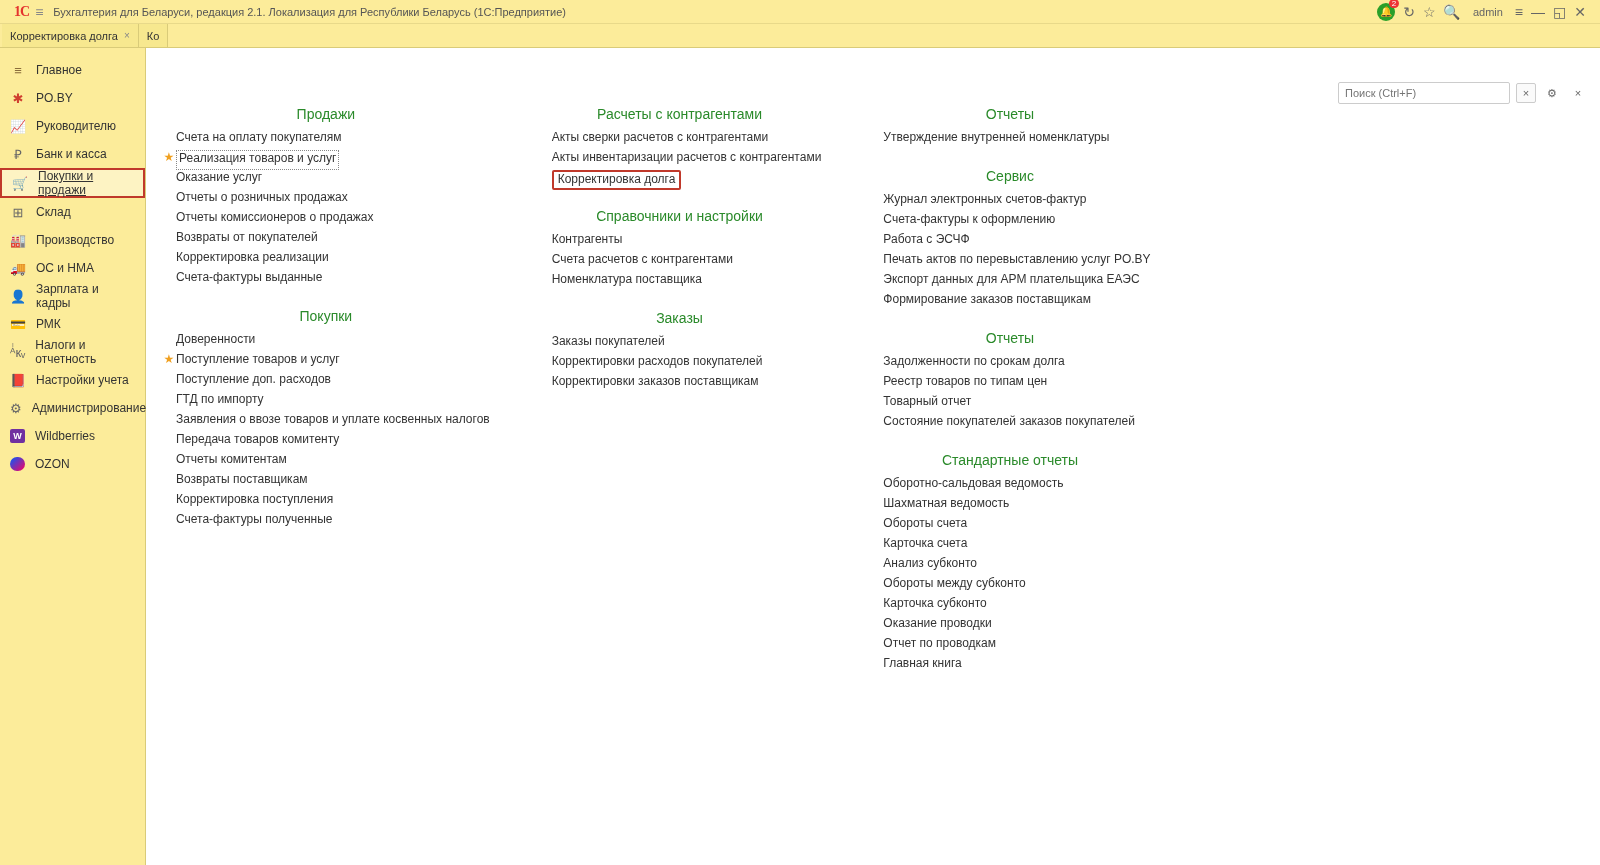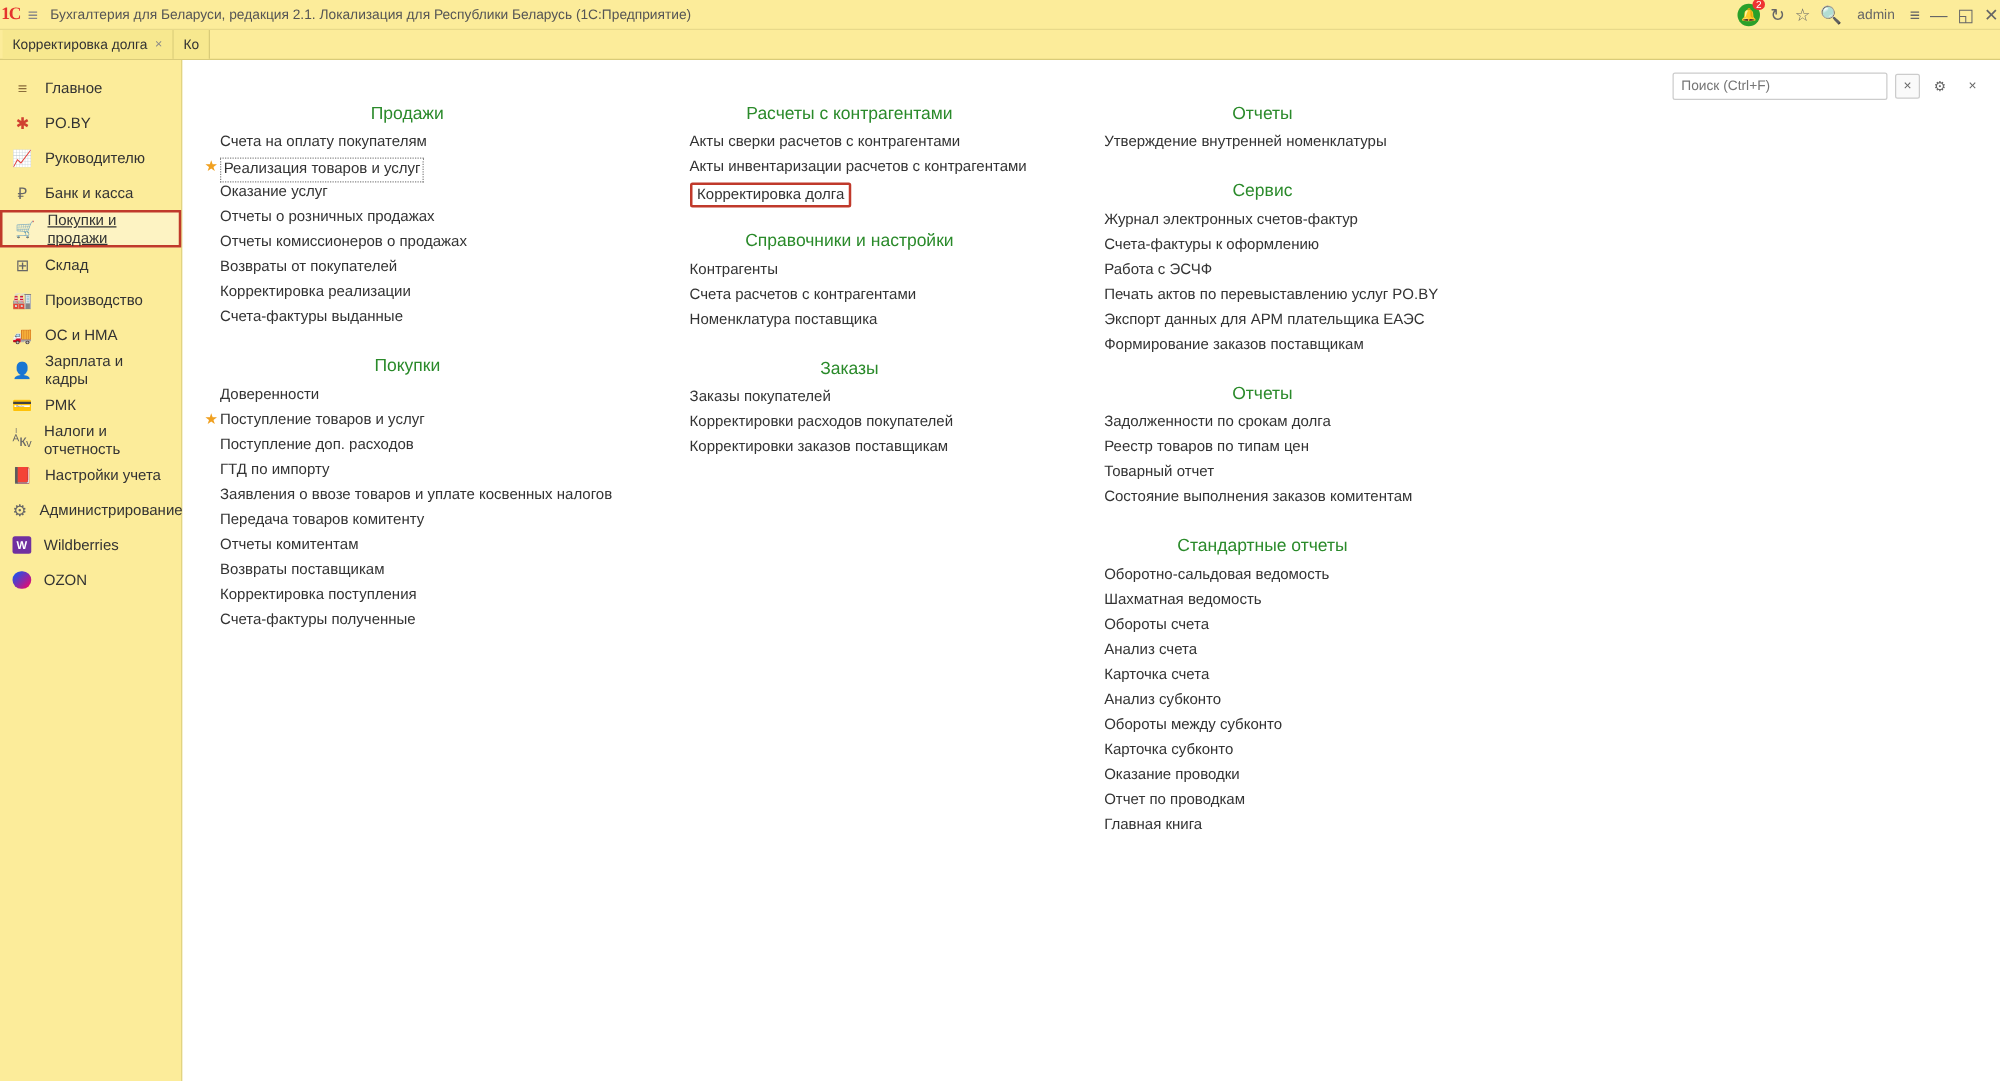--- a/index.html
+++ b/index.html
@@ -1,19 +1,19 @@
 <!DOCTYPE html>
 <html><head>
 <meta charset="utf-8">
 <style>
   * { box-sizing: border-box; margin: 0; padding: 0; }
   body { font-family: Arial, sans-serif; font-size: 12px; background: #fff; width: 1600px; height: 865px; overflow: hidden; }
   
   
-  .titlebar { height: 24px; background: #fcec9a; display: flex; align-items: center; padding: 0 1px; border-bottom: 1px solid #e8d98a; }
+  .titlebar { height: 24px; background: #fcec9a; display: flex; align-items: center; padding: 0 14px; border-bottom: 1px solid #e8d98a; }
   .brand { color: #e4332e; font-weight: bold; font-size: 14px; margin-right: 6px; font-family: Georgia, serif; letter-spacing: -1px; }
   .hamburger-icon { color: #888; font-size: 14px; margin-right: 10px; cursor: pointer; }
   .title-text { color: #555; font-size: 11px; }
   .titlebar-right { margin-left: auto; display: flex; align-items: center; gap: 8px; }
   .bell { position: relative; }
   .bell-icon { width: 18px; height: 18px; background: #2aa02a; border-radius: 50%; display: inline-flex; align-items: center; justify-content: center; color: #fff; font-size: 10px; }
   .bell-badge { position: absolute; top: -4px; right: -4px; background: #e33; color: #fff; font-size: 8px; border-radius: 8px; padding: 0 3px; }
   .tb-icon { color: #666; font-size: 14px; cursor: pointer; }
   .username { color: #666; font-size: 11px; margin: 0 4px; }
   
@@ -30,21 +30,21 @@
   .sidebar-item { display: flex; align-items: center; height: 28px; padding: 0 10px; gap: 10px; cursor: pointer; color: #333; font-size: 12px; }
   .sidebar-item.active { border: 2px solid #c0392b; background: #fdf3c3; height: 30px; }
   .sidebar-item .underline { text-decoration: underline; }
   .sb-icon { width: 16px; display: inline-flex; justify-content: center; color: #666; font-size: 13px; }
   .sb-icon.brown { color: #8a6d3b; }
   .sb-icon.red { color: #d04030; }
   .sb-icon.purple { background:#7030a0; color:#fff; font-size:9px; width:15px; height:14px; border-radius:2px; align-items:center; font-weight:bold; }
   .sb-icon.ozon { width:15px; height:14px; border-radius:7px; background: linear-gradient(135deg,#005cff,#ff0060); }
   
   
-  .content { flex: 1; position: relative; background: #fff; padding: 4px 8px 16px 16px; overflow: auto; }
+  .content { flex: 1; position: relative; background: #fff; padding: 4px 8px 16px 16px; overflow: auto; margin-top: 24px; }
   .search-bar { position: absolute; top: 10px; right: 12px; display: flex; align-items: center; gap: 6px; }
   .search-input { width: 172px; height: 22px; border: 1px solid #ccc; border-radius: 2px; padding: 0 6px; font-size: 11px; color: #888; }
   .sb-btn { width: 20px; height: 20px; border: 1px solid #ccc; background: #fafafa; display:flex; align-items:center; justify-content:center; font-size:11px; color:#666; cursor:pointer; border-radius:2px; }
   .content-cols { display: flex; gap: 48px; margin-top: 30px; }
   .col { min-width: 250px; }
   .section { margin-bottom: 18px; }
   .section-title { color: #2a8a2a; font-size: 14px; margin-bottom: 8px; text-align: center; }
   .link-row { display: flex; height: 20px; }
   .star-slot { width: 14px; display: inline-block; color: #f0a020; font-size: 12px; text-align: center; }
   .link { color: #333; font-size: 12px; cursor: pointer; }
@@ -328,40 +328,36 @@
             <div class="link-row">
               <span class="star-slot"></span>
               <span class="link">Реестр товаров по типам цен</span>
             </div>
             <div class="link-row">
               <span class="star-slot"></span>
               <span class="link">Товарный отчет</span>
             </div>
             <div class="link-row">
               <span class="star-slot"></span>
-              <span class="link">Состояние выполнения заказов комитентам</span>
+              <span class="link">Состояние покупателей заказов покупателей</span>
             </div>
           </div>
           <div class="section">
             <div class="section-title">Стандартные отчеты</div>
             <div class="link-row">
               <span class="star-slot"></span>
               <span class="link">Оборотно-сальдовая ведомость</span>
             </div>
             <div class="link-row">
               <span class="star-slot"></span>
               <span class="link">Шахматная ведомость</span>
             </div>
             <div class="link-row">
               <span class="star-slot"></span>
               <span class="link">Обороты счета</span>
-            </div>
-            <div class="link-row">
-              <span class="star-slot"></span>
-              <span class="link">Анализ счета</span>
             </div>
             <div class="link-row">
               <span class="star-slot"></span>
               <span class="link">Карточка счета</span>
             </div>
             <div class="link-row">
               <span class="star-slot"></span>
               <span class="link">Анализ субконто</span>
             </div>
             <div class="link-row">

